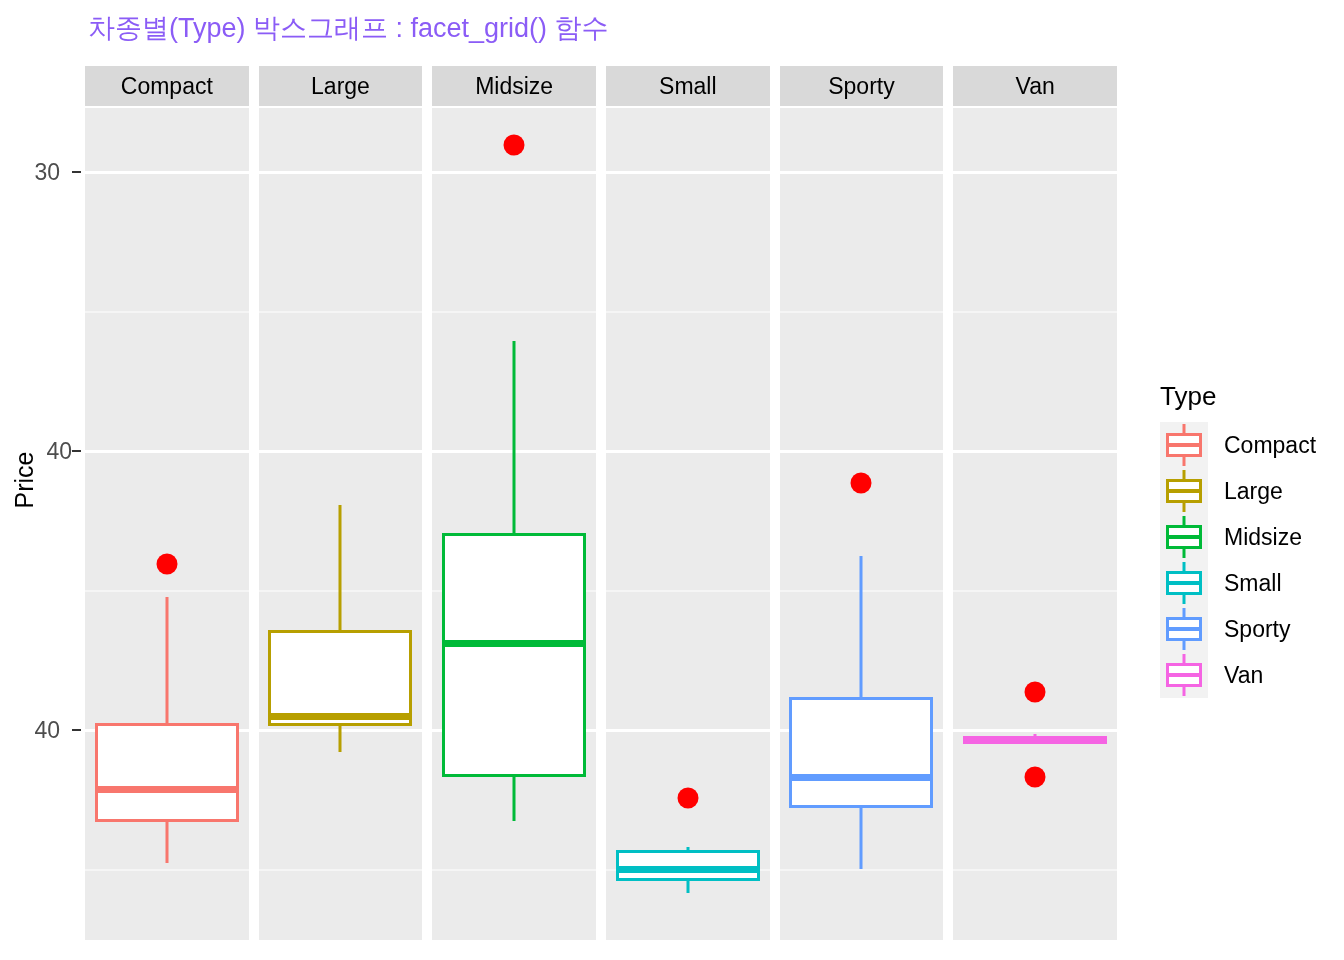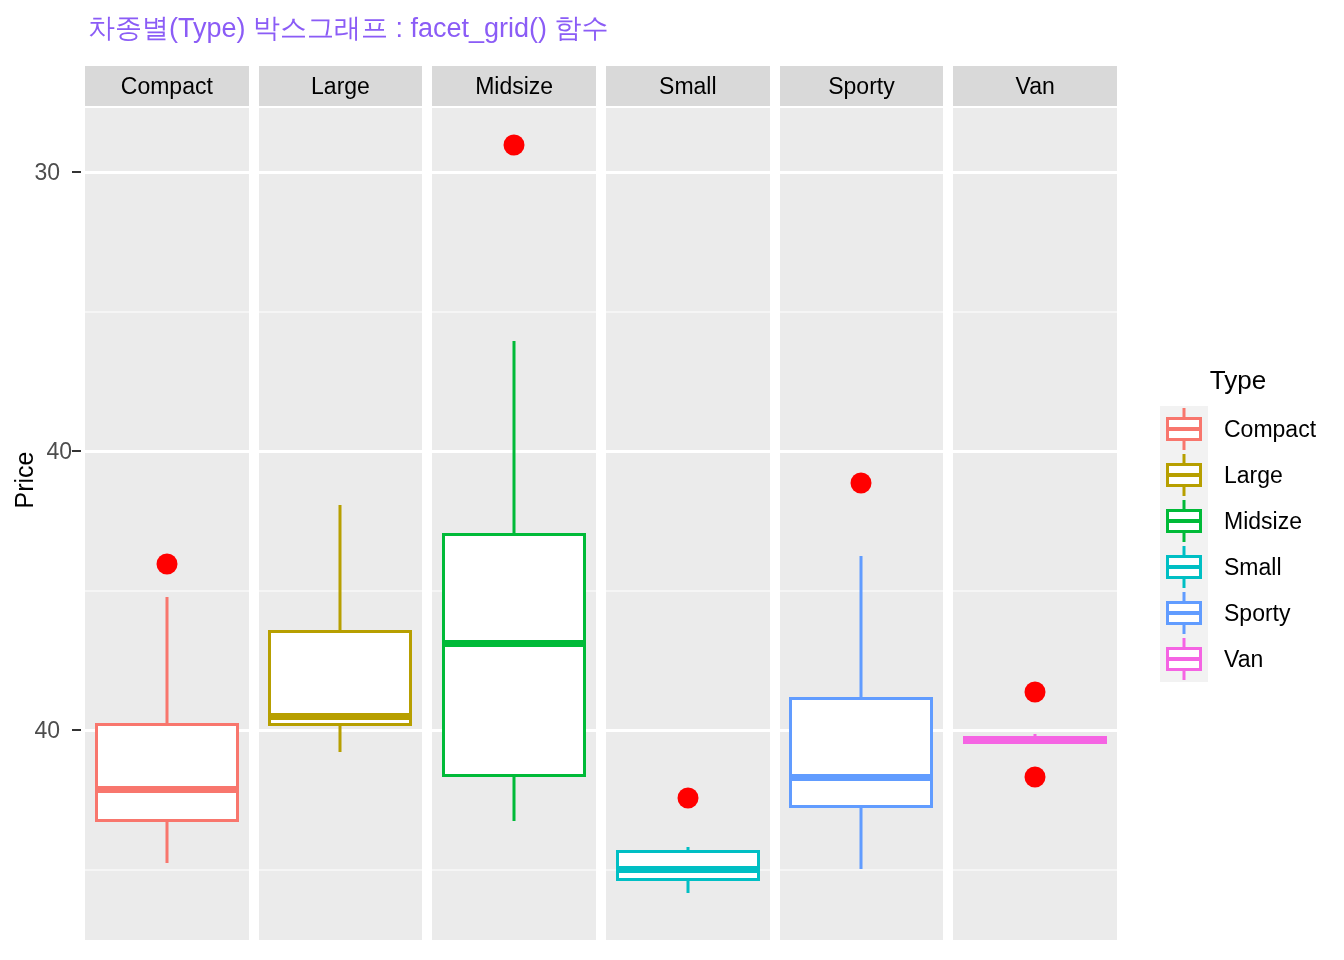--- a/index.html
+++ b/index.html
@@ -40,21 +40,21 @@
   
   .whisker{position:absolute;width:3px;transform:translateX(-50%);}
   .box{position:absolute;background:#FFFFFF;box-sizing:border-box;border-width:3px;border-style:solid;}
   .median{position:absolute;height:7px;}
   .outlier{
     position:absolute;width:21px;height:21px;border-radius:50%;
     background:#FF0000;transform:translate(-50%,-50%);
   }
   
   .legend{position:absolute;left:1160px;top:365px;}
-  .legend-title{font-size:26px;color:#000000;margin:0 0 10px 0;text-align:center;}
+  .legend-title{font-size:26px;color:#000000;margin:16px 0 10px 0;}
   .legend-items{display:flex;flex-direction:column;}
   .legend-row{display:flex;align-items:center;height:46px;}
   .legend-key{
     position:relative;width:48px;height:46px;background:#F2F2F2;flex:0 0 auto;
   }
   .key-vline{position:absolute;left:50%;width:3px;transform:translateX(-50%);}
   .key-box{position:absolute;left:6px;right:6px;top:11px;height:24px;
            background:#FFFFFF;box-sizing:border-box;border-width:3px;border-style:solid;}
   .key-med{position:absolute;left:6px;right:6px;top:21px;height:4px;}
   .legend-label{font-size:23px;color:#000000;margin-left:16px;white-space:nowrap;}

